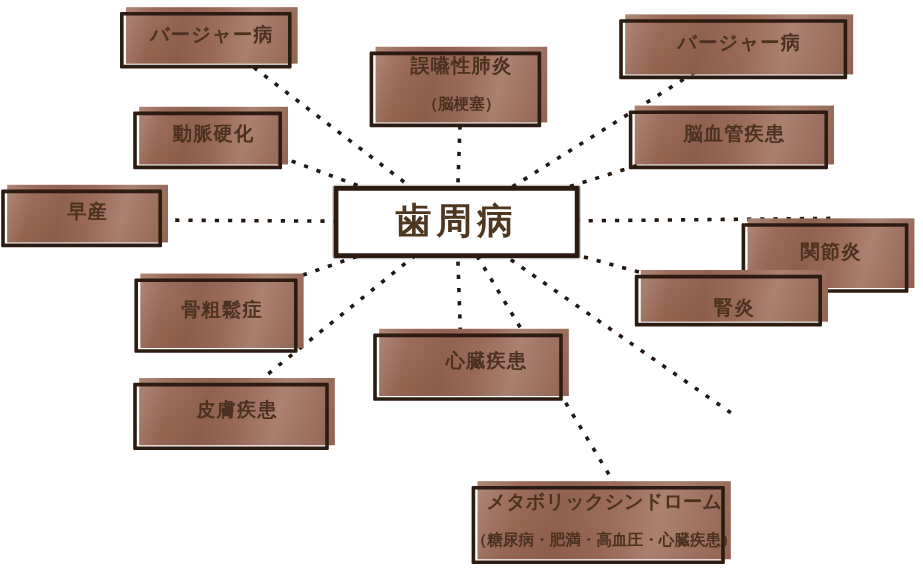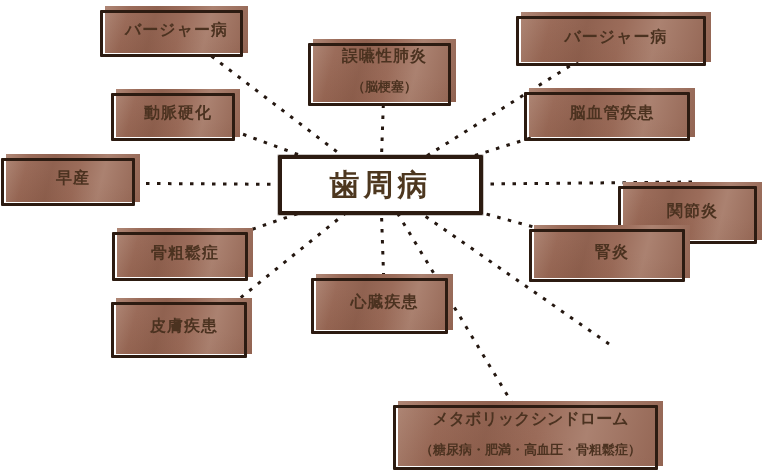--- a/index.html
+++ b/index.html
@@ -132,39 +132,39 @@
     <div class="node" style="left: 6px; top: 154px; width: 134px; height: 48px;">
       <div class="fill"></div>
       <div class="frame"></div>
       <span class="label">早産</span>
     </div>
     <div class="node" style="left: 623px; top: 153px; width: 139px; height: 58px; margin-top: 29px;">
       <div class="fill"></div>
       <div class="frame"></div>
       <span class="label">関節炎</span>
     </div>
-    <div class="node" style="left: 117px; top: 228px; width: 136px; height: 49px;">
+    <div class="node" style="left: 117px; top: 228px; width: 136px; height: 62px;">
       <div class="fill"></div>
       <div class="frame"></div>
       <span class="label">骨粗鬆症</span>
     </div>
-    <div class="node" style="left: 534px; top: 225px; width: 156px; height: 53px;">
+    <div class="node" style="left: 534px; top: 225px; width: 156px; height: 43px; justify-content: flex-end;">
       <div class="fill"></div>
       <div class="frame"></div>
       <span class="label">腎炎</span>
     </div>
-    <div class="node" style="left: 116px; top: 298px; width: 136px; height: 56px;">
+    <div class="node" style="left: 116px; top: 315px; width: 163px; height: 56px;">
       <div class="fill"></div>
       <div class="frame"></div>
       <span class="label">皮膚疾患</span>
     </div>
-    <div class="node" style="left: 316px; top: 274px; width: 137px; height: 56px;">
+    <div class="node" style="left: 316px; top: 274px; width: 137px; height: 56px; padding-left: 21px;">
       <div class="fill"></div>
       <div class="frame"></div>
       <span class="label">心臓疾患</span>
     </div>
-    <div class="node" style="left: 398px; top: 401px; width: 265px; height: 65px;">
+    <div class="node" style="left: 398px; top: 401px; width: 211px; height: 65px;">
       <div class="fill"></div>
       <div class="frame"></div>
       <span class="label" style="letter-spacing: 0px;">メタボリックシンドローム</span>
-      <span class="sublabel">（糖尿病・肥満・高血圧・骨粗鬆症）</span>
+      <span class="sublabel">（糖尿病・肥満・高血圧・心臓疾患）</span>
     </div>
   </div>
 
 </body></html>

